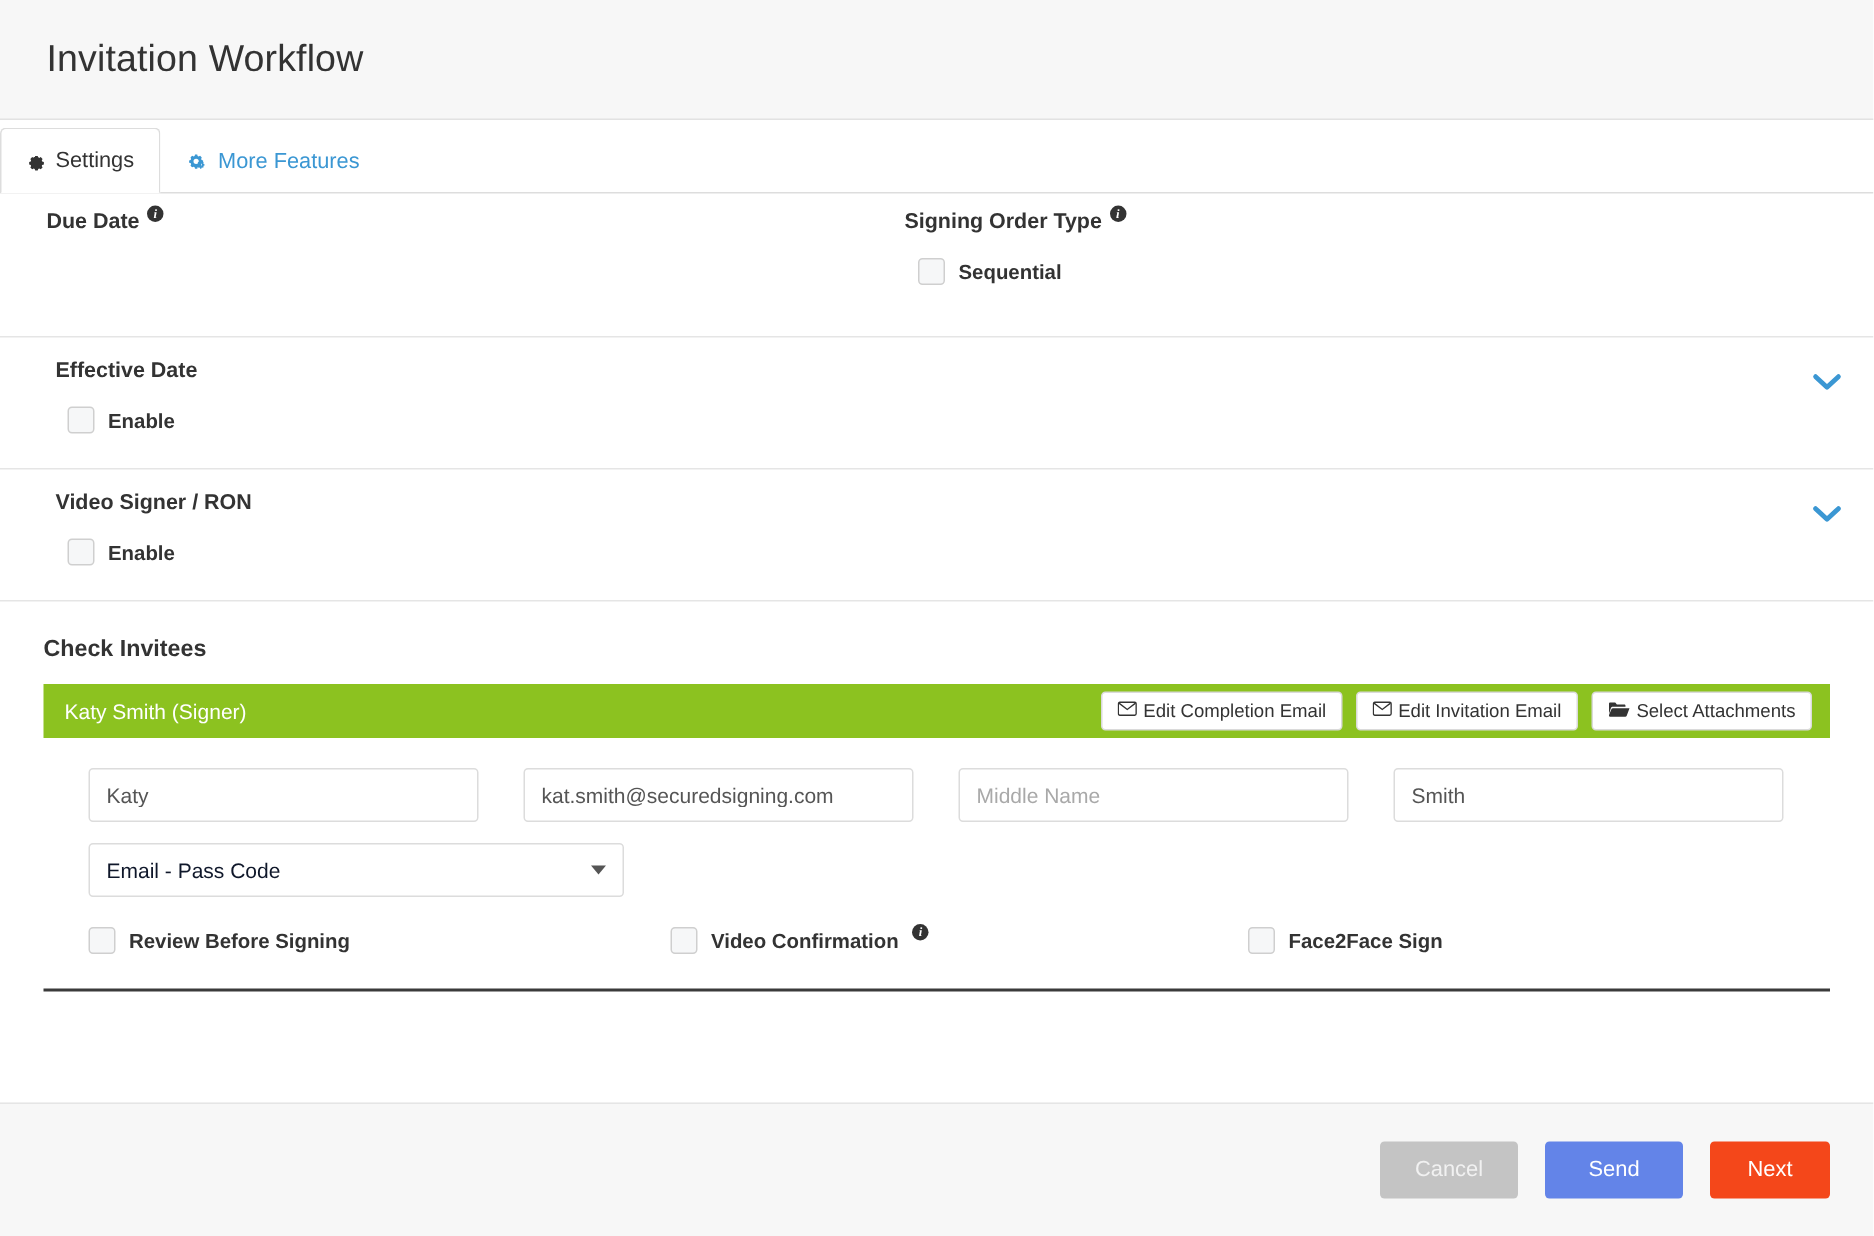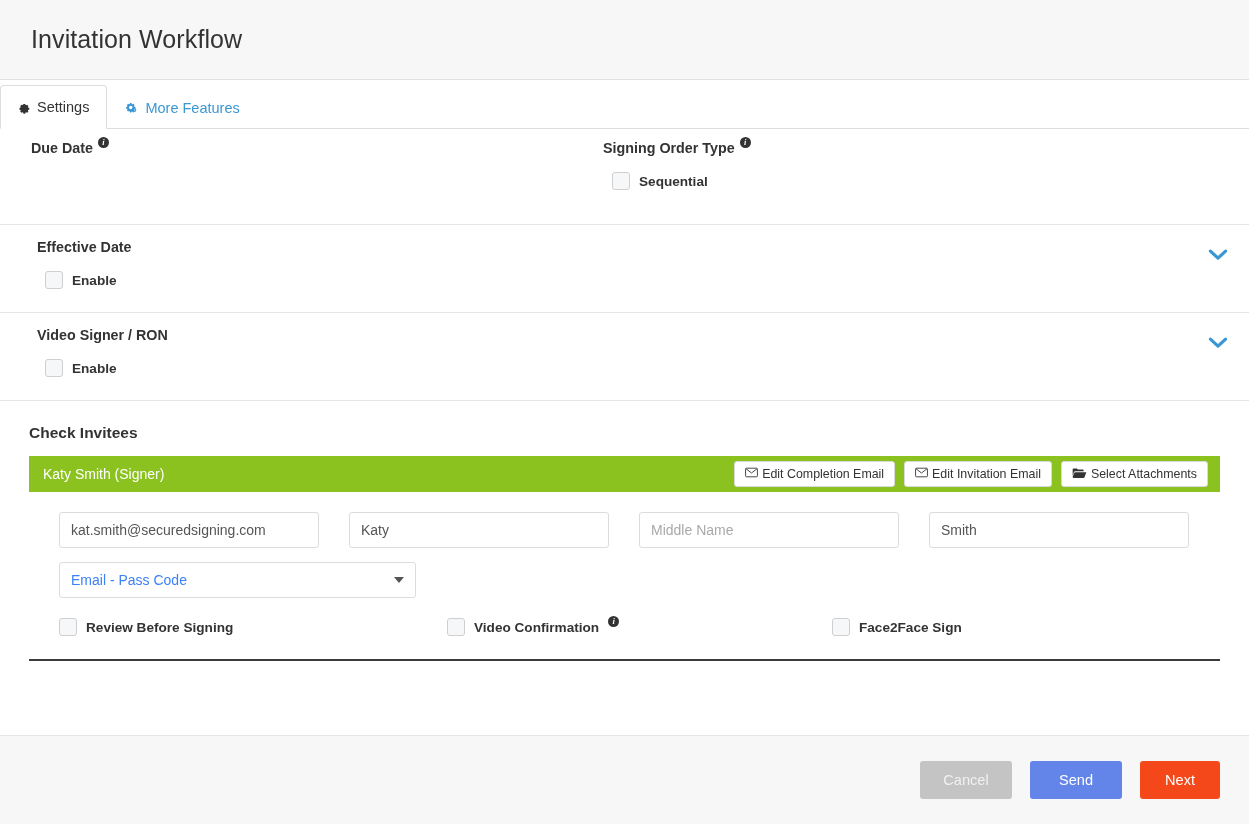--- a/index.html
+++ b/index.html
@@ -189,21 +189,21 @@
   .f-last { width: 260px; }
 
   .select-row { padding: 14px 0 0 59px; }
   .sel {
     width: 357px;
     height: 36px;
     border: 1px solid #dcdcdc;
     border-radius: 3px;
     background: #ffffff;
     font-size: 14px;
-    color: #3b82f6;
+    color: #0f172a;
     padding: 0 11px;
     display: flex;
     align-items: center;
     justify-content: space-between;
     cursor: pointer;
   }
   .caret {
     width: 0; height: 0;
     border-left: 5px solid transparent;
     border-right: 5px solid transparent;
@@ -364,22 +364,22 @@
                 <path fill="#333" d="M0.6 2.4c0-.5.4-.9.9-.9h3.6l1.2 1.3h5.3c.5 0 .9.4.9.9v.9H3.3c-.6 0-1.1.4-1.3.9L.6 9.8V2.4z"></path>
                 <path fill="#333" d="M3.5 5.6h11.9L13.4 11c-.2.5-.6.8-1.1.8H1.6c-.7 0-1.2-.7-1-1.3l1.8-4.3c.1-.4.5-.6 1.1-.6z"></path>
               </svg>
           </span>
           <span>Select Attachments</span>
         </button>
       </div>
     </div>
 
     <div class="fields-row">
+      <input class="txt f-first" type="text" value="Katy" style="">
       <input class="txt f-email" type="text" value="kat.smith@securedsigning.com" style="">
-      <input class="txt f-first" type="text" value="Katy" style="">
       <input class="txt f-middle" type="text" placeholder="Middle Name" style="">
       <input class="txt f-last" type="text" value="Smith" style="">
     </div>
 
     <div class="select-row">
       <div class="sel">
         <span>Email - Pass Code</span>
         <span class="caret"></span>
       </div>
     </div>

